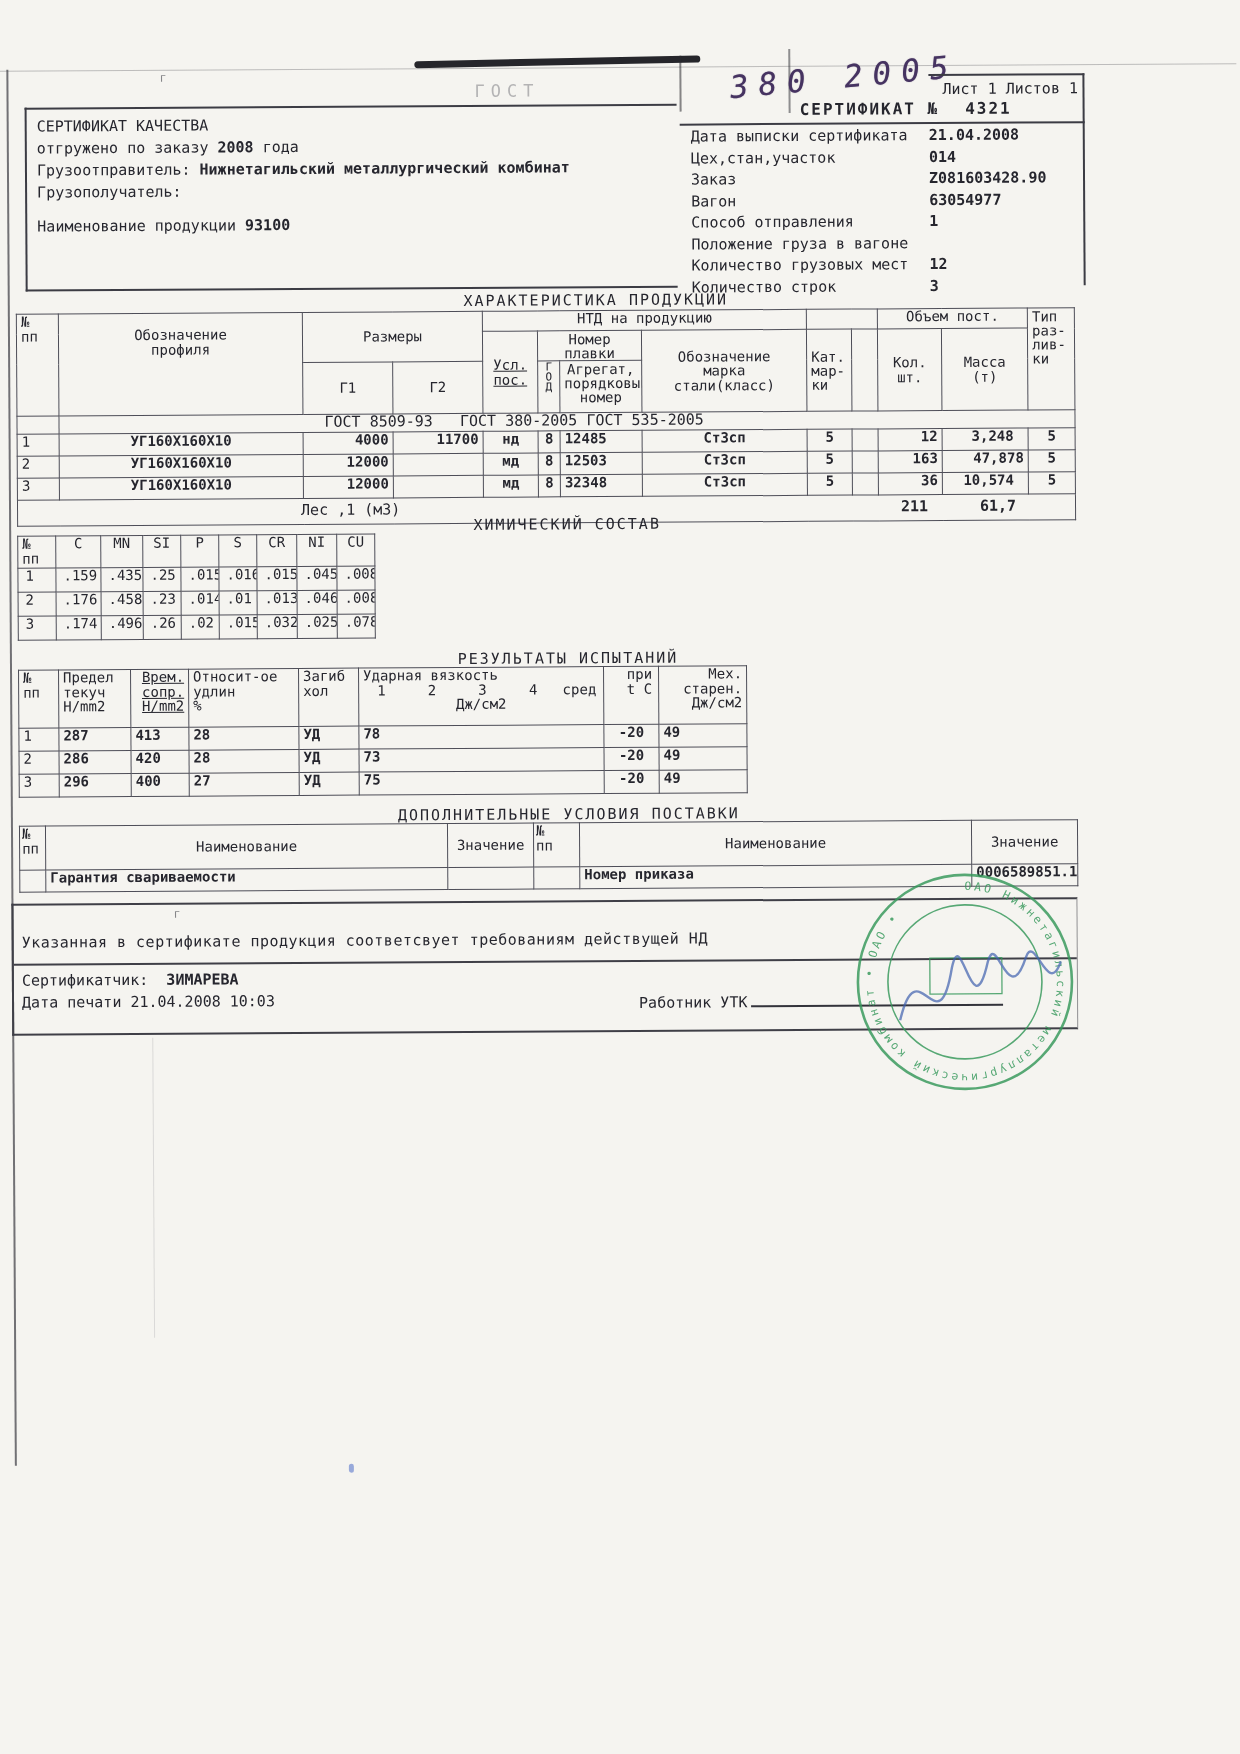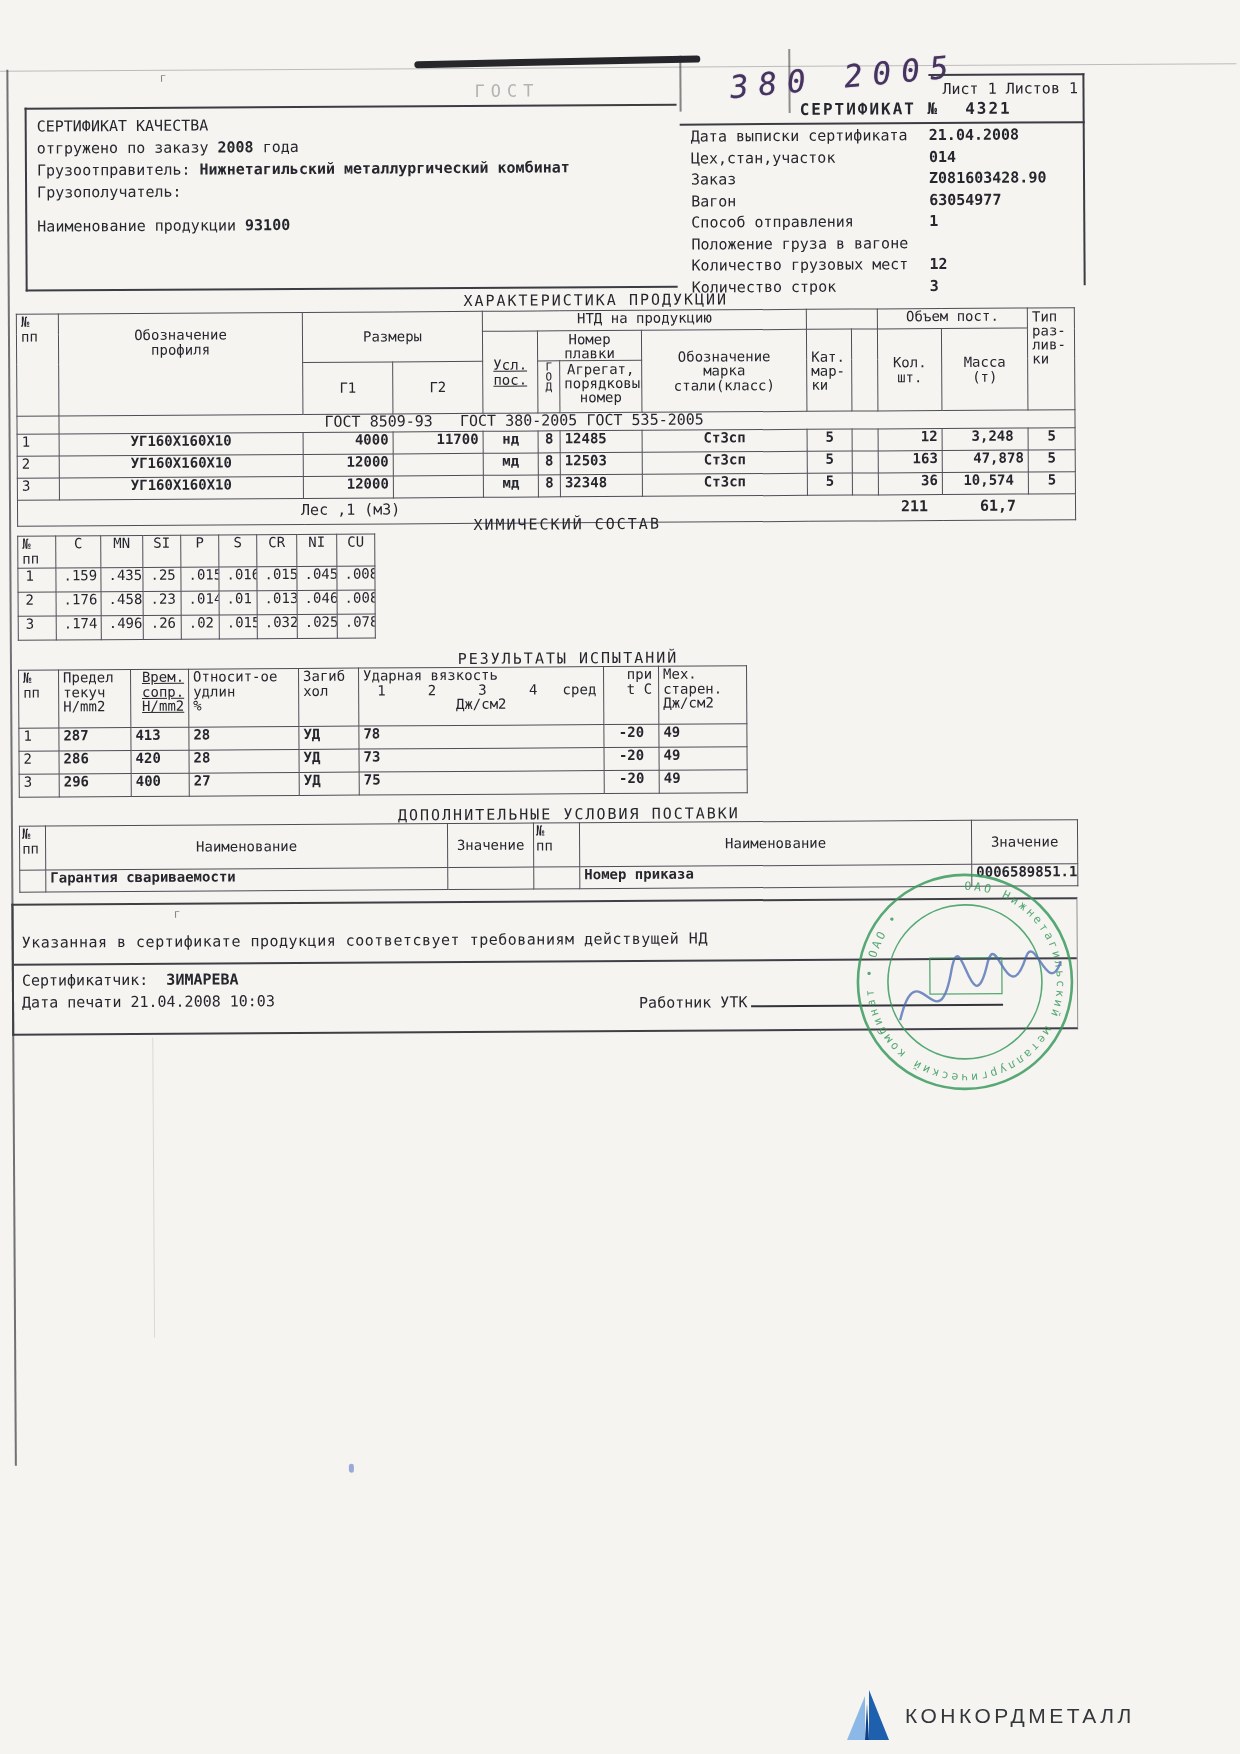--- a/index.html
+++ b/index.html
@@ -361,21 +361,21 @@
 хол</th>
       <th style="text-align:left;">
         <div>Ударная вязкость</div>
         <div class="imp-row">
                 <span class="pre" style="padding-left:14px;">1     2     3     4   сред</span>
               </div>
         <div class="center">Дж/см2</div>
       </th>
       <th class="ml" style="text-align:right;padding-right:6px;margin-left:28px;">при
 t C</th>
-      <th class="ml" style="text-align:left;">Мех.
+      <th class="ml" style="text-align:right;">Мех.
 старен.
 Дж/см2</th>
     </tr>
     <tr style="height:23px">
       <td>1</td>
       <td class="data">287</td>
       <td class="data">413</td>
       <td class="data">28</td>
       <td class="data">УД</td>
       <td class="data">78</td>
@@ -459,21 +459,13 @@
       <text font-size="11.5" fill="#35985a" letter-spacing="2.6" font-family="DejaVu Sans Mono, monospace">
         <textPath href="#ringpath">ОАО Нижнетагильский металлургический комбинат • ОАО •</textPath>
       </text>
       <rect x="100" y="98" width="72" height="36" fill="none" stroke="#35985a" stroke-width="1.3"></rect>
       <path d="M 70 160 C 88 85, 108 190, 122 108 C 132 62, 142 172, 158 102 C 167 70, 178 152, 196 98 C 205 72, 218 140, 231 102" fill="none" stroke="#3d5fae" stroke-width="2.4" opacity="0.85"></path>
     </g>
   </svg>
 
 </div>
 
-  <div class="abs logo">
-    <svg width="46" height="52" viewBox="0 0 46 52">
-      <polygon points="2,50 20,6 20,50" fill="#8cb8e8"></polygon>
-      <polygon points="20,50 22,14 24,50" fill="#0e3f86"></polygon>
-      <polygon points="24,50 24,0 44,50" fill="#1e5fae"></polygon>
-    </svg>
-    <span class="logo-text">КОНКОРДМЕТАЛЛ</span>
-  </div>
 </div>
 
 </body></html>

